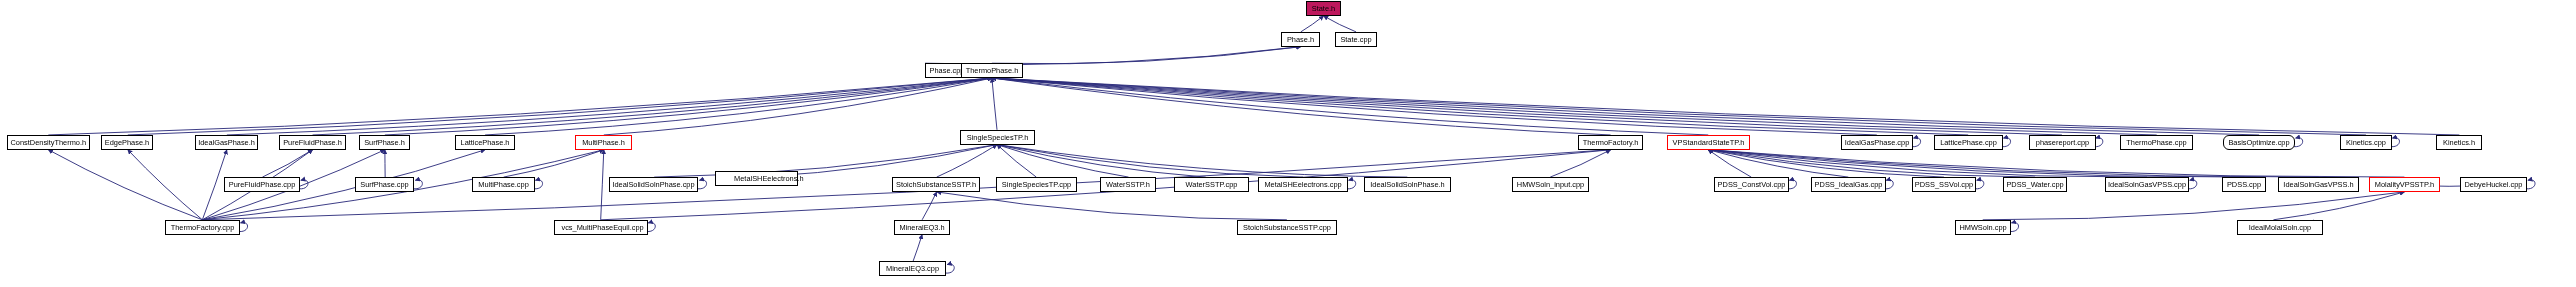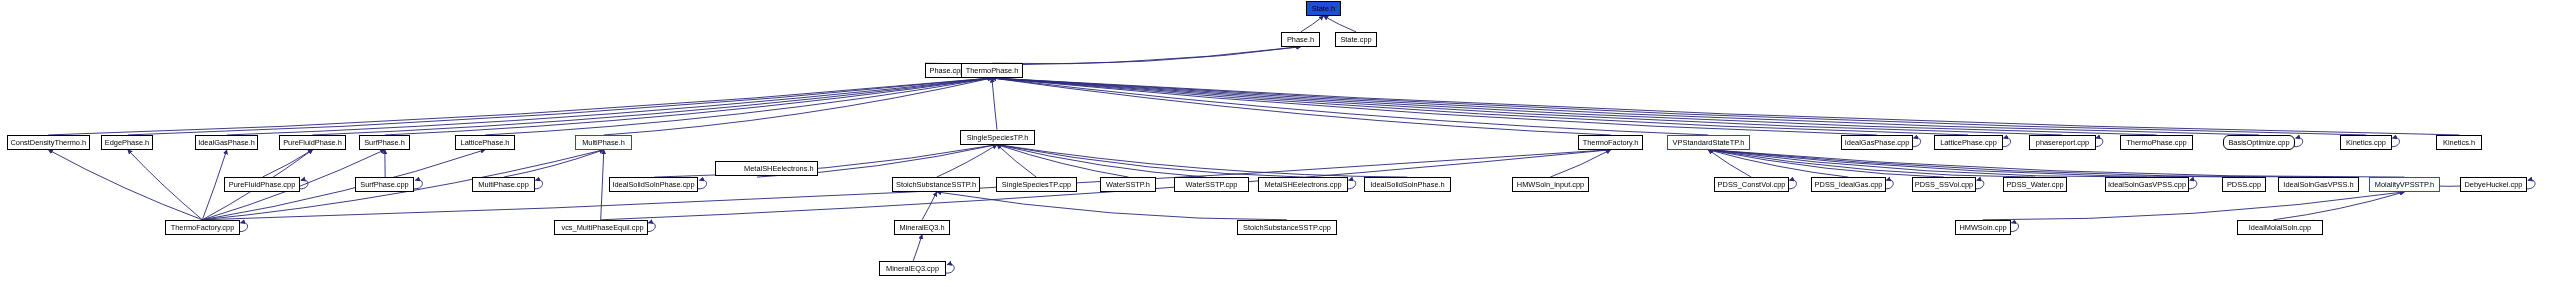--- a/index.html
+++ b/index.html
@@ -23,21 +23,21 @@
     border:0.6px solid #000000;
     background:#ffffff;
     color:#000000;
     font-size:7.4px;
     line-height:7.4px;
     white-space:nowrap;
     padding:0 3.4px;
     z-index:5;
   }
   .node.root{
-    background:#1d4ed8;
+    background:#be185d;
     border:0.6px solid #000000;
   }
   .node.current{
     border:0.6px solid #ff0000;
   }
   .node .lbl{pointer-events:none;}
 </style>
 </head>
 <body>
 
@@ -200,21 +200,21 @@
     </div>
     <div class="node" style="left: 355px; top: 177px; width: 59px;">
       <span class="lbl">SurfPhase.cpp</span>
     </div>
     <div class="node" style="left: 472px; top: 177px; width: 63px;">
       <span class="lbl">MultiPhase.cpp</span>
     </div>
     <div class="node" style="left: 609px; top: 177px; width: 89px;">
       <span class="lbl">IdealSolidSolnPhase.cpp</span>
     </div>
-    <div class="node" style="left: 715px; top: 161px; width: 103px; padding-left: 28px;">
+    <div class="node" style="left: 715px; top: 171px; width: 83px; padding-left: 28px;">
       <span class="lbl">MetalSHEelectrons.h</span>
     </div>
     <div class="node" style="left: 892px; top: 177px; width: 88px;">
       <span class="lbl">StoichSubstanceSSTP.h</span>
     </div>
     <div class="node" style="left: 996px; top: 177px; width: 81px;">
       <span class="lbl">SingleSpeciesTP.cpp</span>
     </div>
     <div class="node" style="left: 1100px; top: 177px; width: 56px;">
       <span class="lbl">WaterSSTP.h</span>

